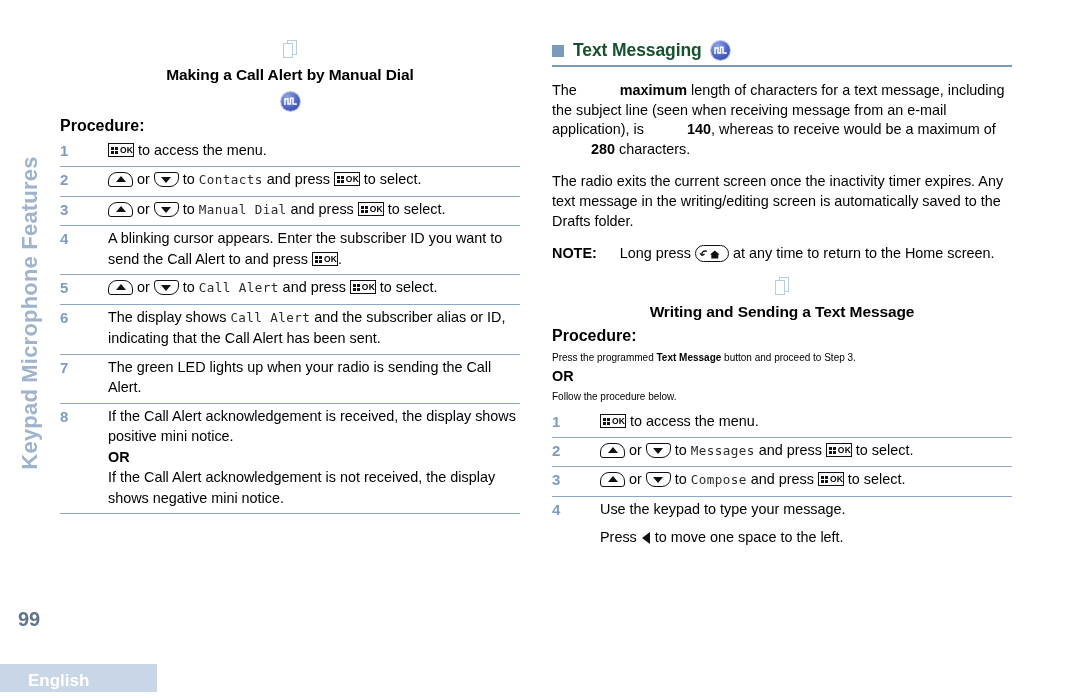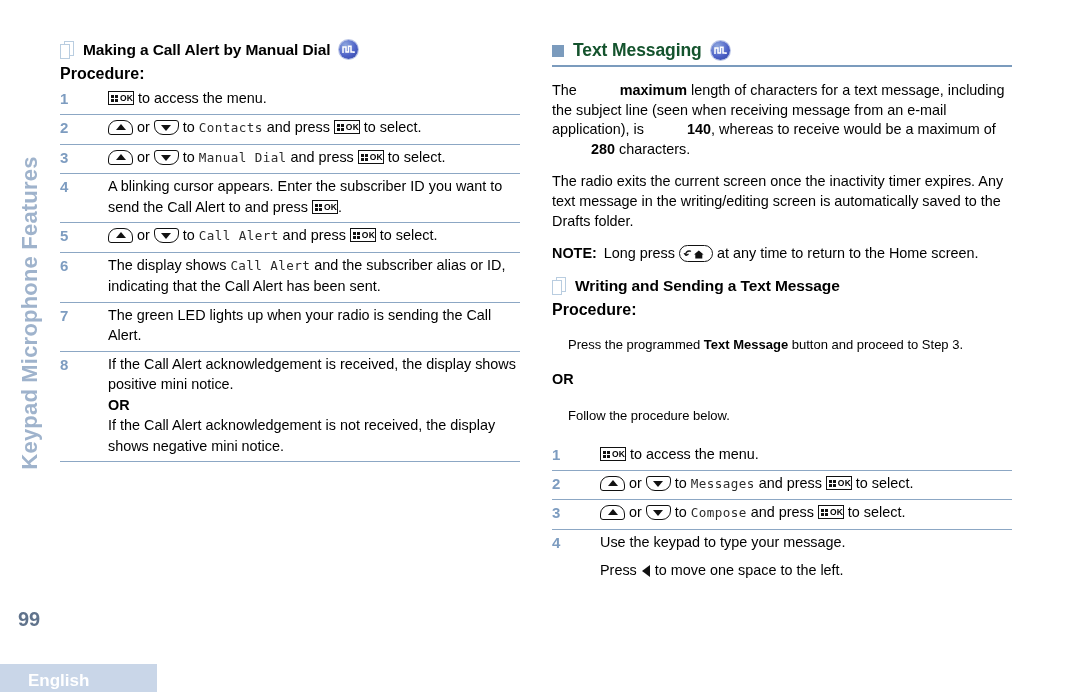--- a/index.html
+++ b/index.html
@@ -98,20 +98,21 @@
     height: 2px;
     background: #7b9bbd;
     margin: 4px 0 14px 0;
   }
 
   .h-sub {
     display: flex;
     align-items: center;
     gap: 8px;
     margin: 0 0 6px 0;
+    flex-direction: column;
   }
   .h-sub .h-text {
     font-size: 15.5px;
     font-weight: bold;
     color: #000;
     letter-spacing: -0.1px;
   }
 
   
   .icon-pages {
@@ -158,36 +159,36 @@
     line-height: 19.6px;
     margin: 0 0 13px 0;
     color: #000;
   }
   .para b { font-weight: bold; padding-left: 39px; }
 
   .note {
     font-size: 14.4px;
     line-height: 19.6px;
     display: flex;
-    gap: 7px;
+    gap: 23px;
     margin: 0 0 13px 0;
   }
   .note-label { font-weight: bold; flex: 0 0 auto; }
   .note-body  { flex: 1 1 auto; }
 
   .proc-label {
     font-size: 16px;
     font-weight: bold;
     margin: 0 0 3px 0;
   }
 
   .plain {
-    font-size: 13px;
+    font-size: 10px;
     line-height: 19.6px;
-    margin: 16px;
+    margin: 0;
   }
   .plain b { font-weight: bold; }
   .or-label { font-size: 14.4px; font-weight: bold; line-height: 19.6px; margin: 0; }
 
   
   .steps { margin: 2px 0 0 0; }
   .step {
     display: flex;
     align-items: flex-start;
     gap: 10px;

